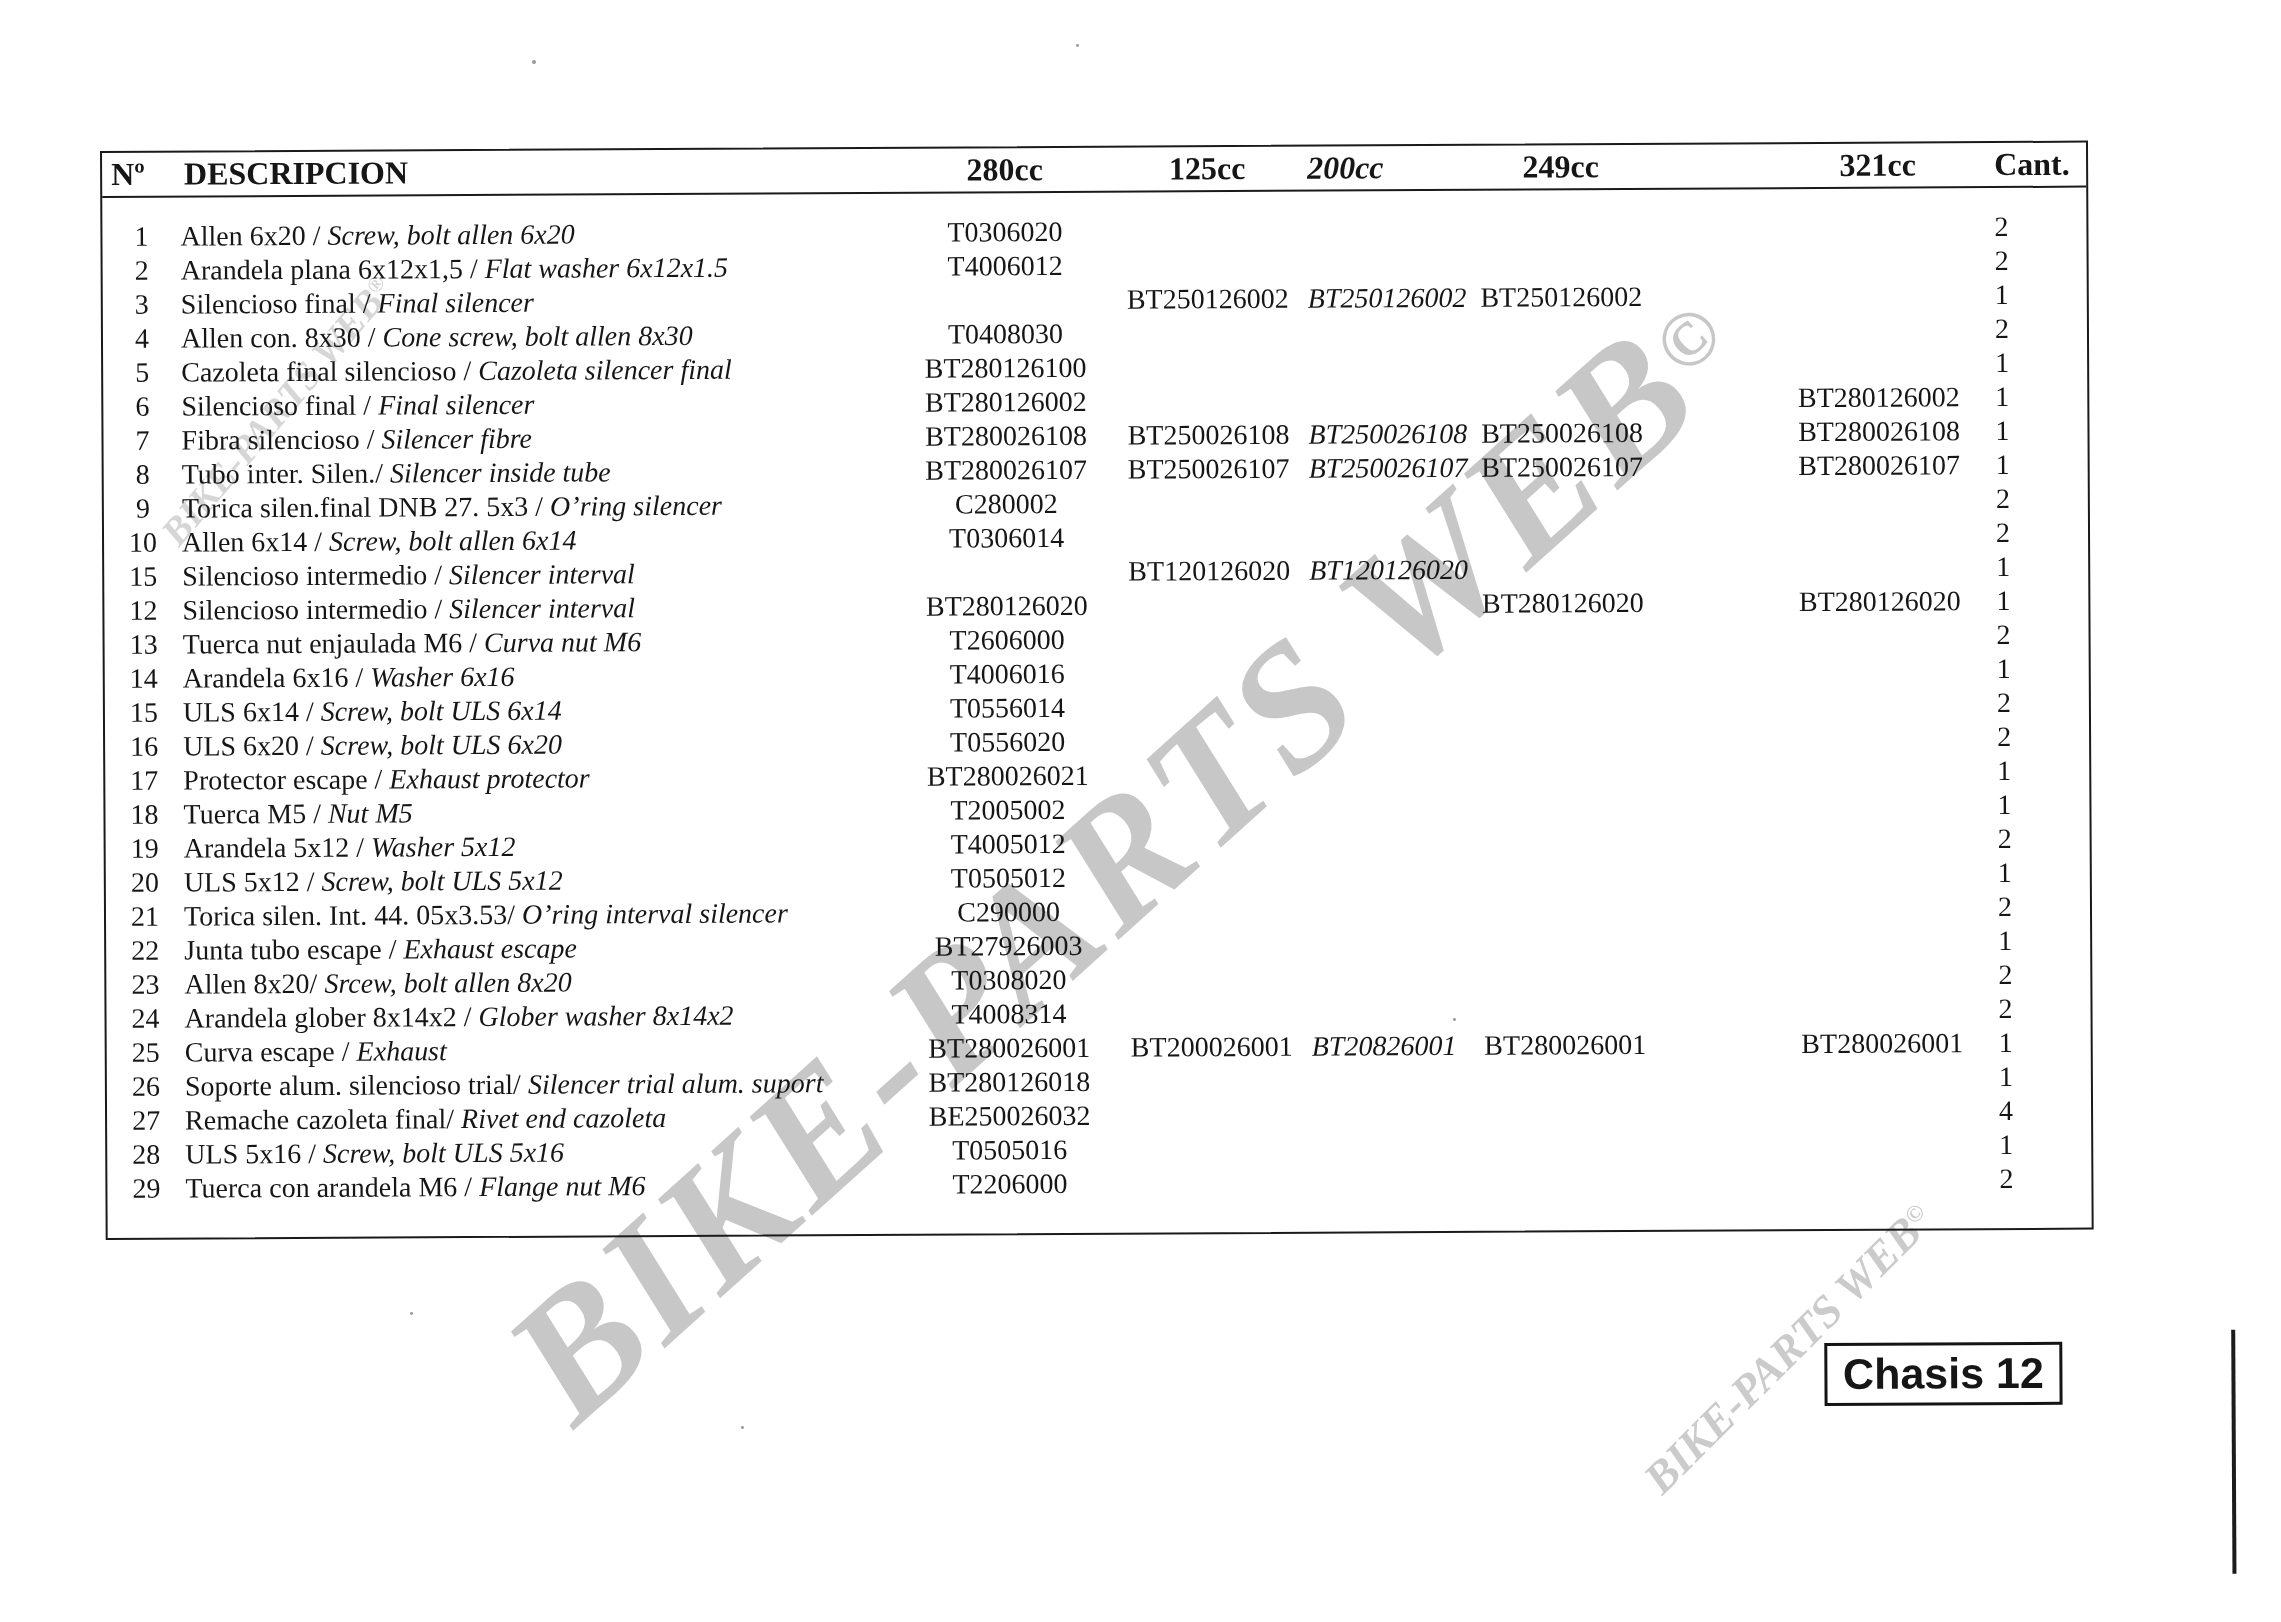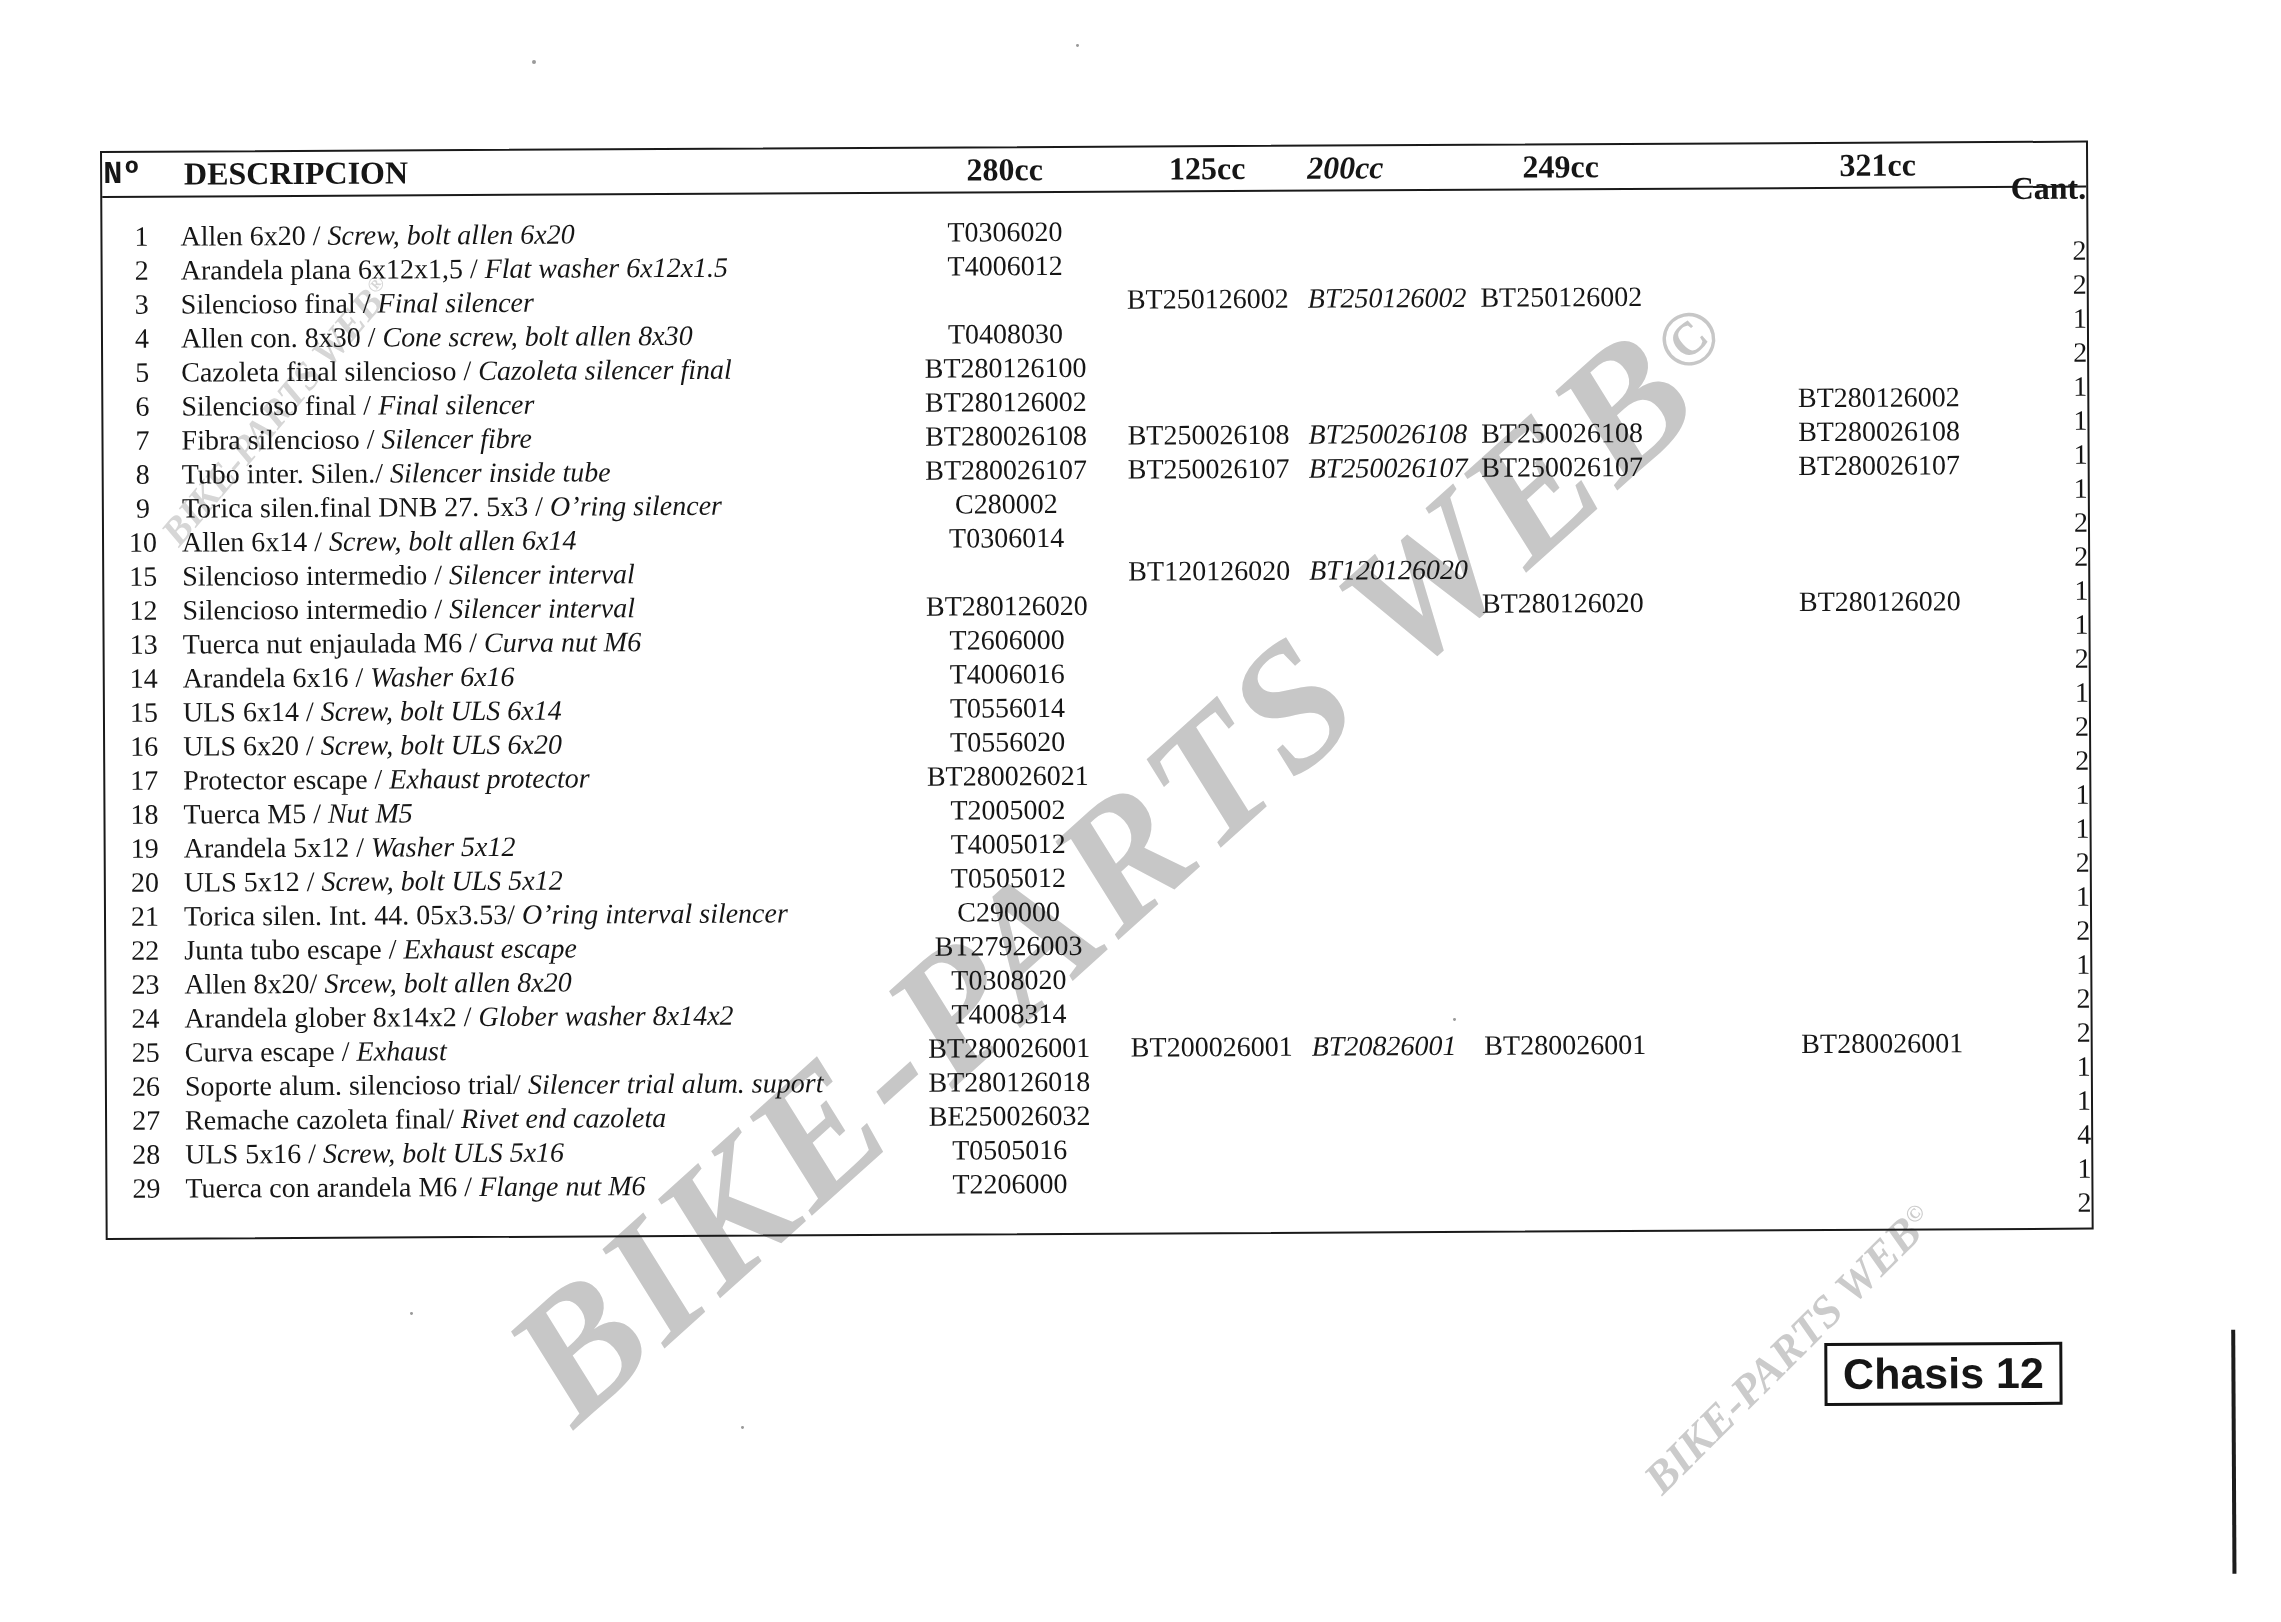--- a/index.html
+++ b/index.html
@@ -38,23 +38,23 @@
   .trow { display:flex; height:34px; line-height:34px; font-size:28px; }
 
   .cell { flex:0 0 auto; box-sizing:border-box; white-space:nowrap; overflow:visible; }
   .col-no   { width:78px;  text-align:center; }
   .col-desc { width:722px; text-align:left; }
   .col-c280 { width:205px; text-align:center; }
   .col-c125 { width:200px; text-align:center; }
   .col-c200 { width:156px; text-align:left;font-style:italic; }
   .col-c249 { width:195px; text-align:center; }
   .col-c321 { width:336px; text-align:center; padding-left:103px; }
-  .col-cant { width:92px;  text-align:right;margin-top:24px; }
-
-  .thead .col-no   { text-align:left; padding-left:1px;font-family:Liberation Mono, monospace; }
+  .col-cant { width:92px;  text-align:left; }
+
+  .thead .col-no   { text-align:left; padding-left:9px; }
   .thead .col-desc { padding-left:3.9px; }
 
   .desc-en { font-style:italic; }
 
   
   .badge { position:absolute; left:1718px; top:1201px; width:232px; height:57px;
            border:3.9px solid #141414; background:#ffffff; text-align:center;
            font-family:"Liberation Sans", sans-serif; font-weight:bold;
            font-size:43px; line-height:57px; }
 

